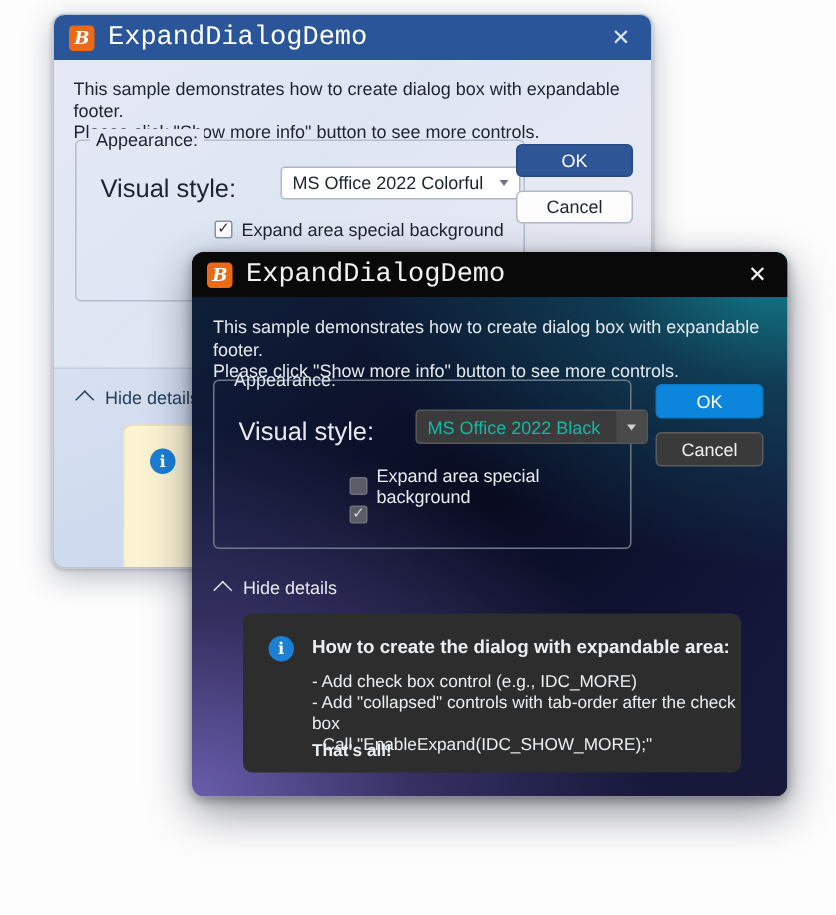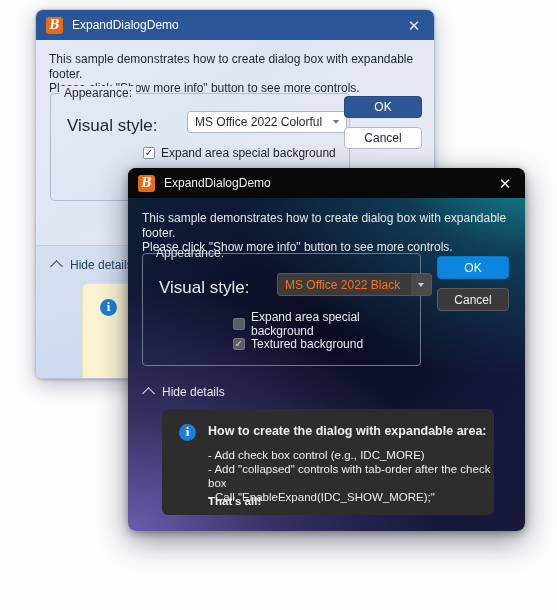--- a/index.html
+++ b/index.html
@@ -19,21 +19,21 @@
     padding: 0 6px 0 10px; gap: 9px;
   }
   .app-icon {
     width: 17px; height: 17px; border-radius: 3px;
     background: #ea6a16;
     display: flex; align-items: center; justify-content: center;
     color: #fff; font-family: "DejaVu Serif", serif;
     font-size: 12px; font-style: italic; font-weight: bold;
     line-height: 1; flex: none;
   }
-  .title-text { font-size: 12px; flex: 1; }
+  .title-text { font-size: 18px; flex: 1; font-family: Liberation Mono, monospace; }
   .close-btn {
     width: 28px; height: 24px; display: flex;
     align-items: center; justify-content: center;
     font-size: 15px; font-weight: 300; line-height: 1;
   }
   .body { position: relative; }
   .intro { font-size: 12px; line-height: 14.5px; white-space: pre-line; }
 
   
   .groupbox { position: absolute; border-radius: 4px; }
@@ -138,21 +138,21 @@
   #dlg-dark .titlebar { background: #090909; color: #f2f2f2; }
   #dlg-dark .close-btn { color: #f2f2f2; }
   #dlg-dark .body { color: #e7eaee; }
   #dlg-dark .intro { position: absolute; left: 14px; top: 13px; color: #e4e9ee; }
   #dlg-dark .groupbox {
     left: 14px; top: 55px; width: 279px; height: 113px;
     border: 1px solid #6c7b8c;
   }
   #dlg-dark .group-label { color: #dfe5ec; }
   #dlg-dark .combo {
-    background: #3b3b3b; border: 1px solid #585858; color: #f97316;
+    background: #3b3b3b; border: 1px solid #585858; color: #14b8a6;
   }
   #dlg-dark .combo .arrow-cell { color: #cfcfcf; background: #4a4a4a; }
   #dlg-dark .cbox-off { background: #5a5d66; border: 1px solid #6e727c; }
   #dlg-dark .cbox-on { background: #5a5d66; border: 1px solid #6e727c; color: #d6d9de; }
   #dlg-dark .btn-primary {
     background: #0c86dd; color: #ffffff; border: 1px solid #0b79c6;
   }
   #dlg-dark .btn-normal {
     background: #3a3a3a; color: #f0f0f0; border: 1px solid #5c5c5c;
   }
@@ -239,21 +239,20 @@
           </span>
         </div>
 
         <div class="checkrow" style="left:90px; top:56px;">
           <span class="cbox cbox-off"></span>
           <span>Expand area special background</span>
         </div>
 
         <div class="checkrow" style="left:90px; top:83px;">
           <span class="cbox cbox-on">✓</span>
-          <span>Textured background</span>
         </div>
       </div>
 
       <div class="btn btn-primary" style="left:309px; top:58px; width:72px; height:23px;">OK</div>
       <div class="btn btn-normal" style="left:309px; top:90px; width:72px; height:23px;">Cancel</div>
 
       <div class="disclosure" style="left:16px; top:187px;">
         <span class="chev-up"></span>
         <span>Hide details</span>
       </div>

